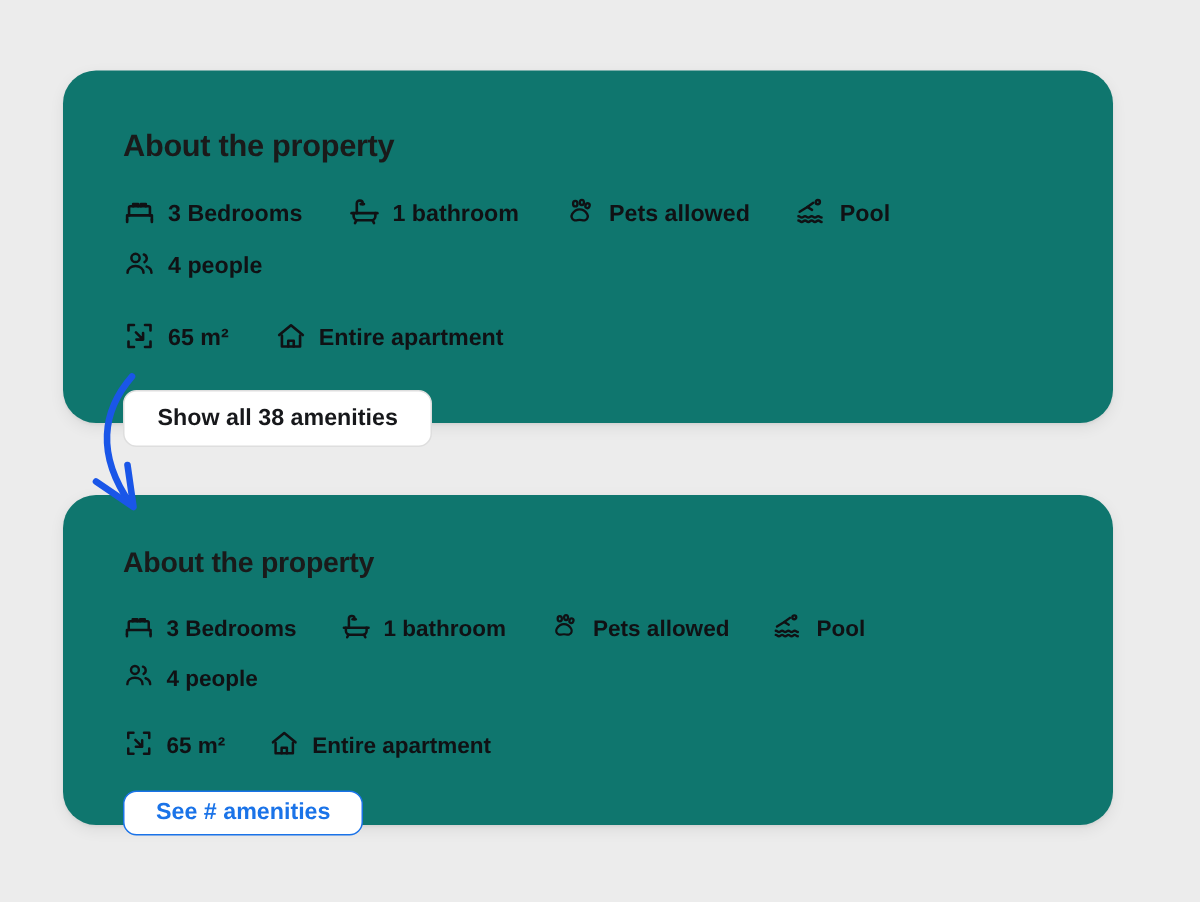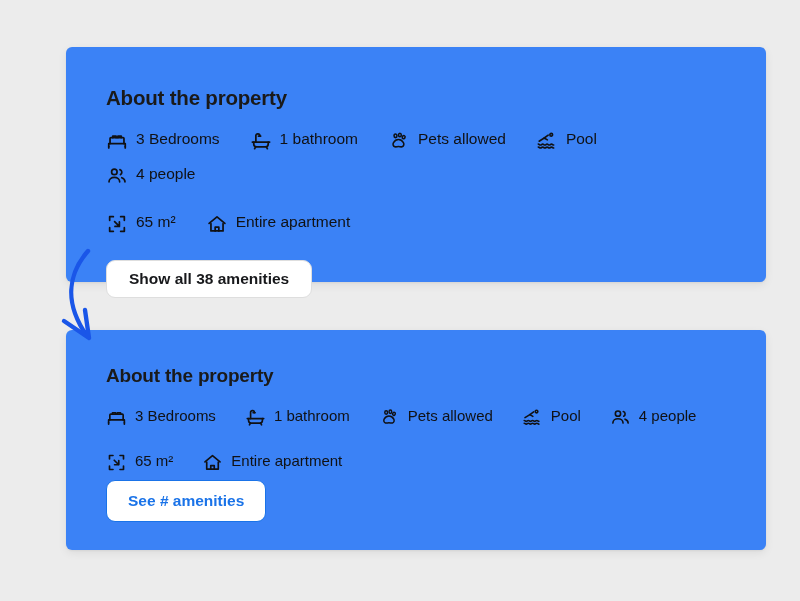--- a/index.html
+++ b/index.html
@@ -18,24 +18,24 @@
 
   .stage {
     position: relative;
     width: 800px;
     height: 601px;
   }
 
   
   .card {
     position: absolute;
-    left: 66px;
+    left: 42px;
     width: 700px;
-    background: #3b82f6;
-    border-radius: 6px;
+    background: #0f766e;
+    border-radius: 22px;
     box-shadow: 0 3px 10px rgba(0,0,0,0.07), 0 1px 2px rgba(0,0,0,0.05);
   }
 
   .card-one {
     top: 47px;
     height: 235px;
     padding: 38px 40px 0 40px;
   }
 
   .card-two {
@@ -57,23 +57,23 @@
   .features {
     display: flex;
     flex-wrap: wrap;
     align-items: center;
   }
   .card-one .features { margin-top: 19px; row-gap: 13px; }
   .card-two .features { margin-top: 19px; row-gap: 12px; }
 
   .feature {
     display: flex;
-    align-items: flex-start;
+    align-items: flex-end;
     color: #101114;
-    font-weight: normal;
+    font-weight: bold;
     white-space: nowrap;
   }
   .card-one .feature { font-size: 15.5px; margin-right: 30px; }
   .card-two .feature { font-size: 15px;   margin-right: 29px; }
 
   .feature .ficon {
     display: inline-flex;
     align-items: center;
     justify-content: center;
     flex: 0 0 auto;
@@ -101,22 +101,22 @@
     margin-top: 25px;
     height: 38px;
     padding: 0 22px;
     border: 1px solid #dedede;
     border-radius: 9px;
     color: #17181b;
     font-size: 15.5px;
   }
 
   .btn-blue {
-    margin-top: 7px;
-    height: 42px;
+    margin-top: 21px;
+    height: 30px;
     padding: 0 21px;
     border: 1.6px solid #1a73e8;
     border-radius: 9px;
     color: #1a73e8;
     font-size: 15.5px;
   }
 
   
   .arrow {
     position: absolute;

